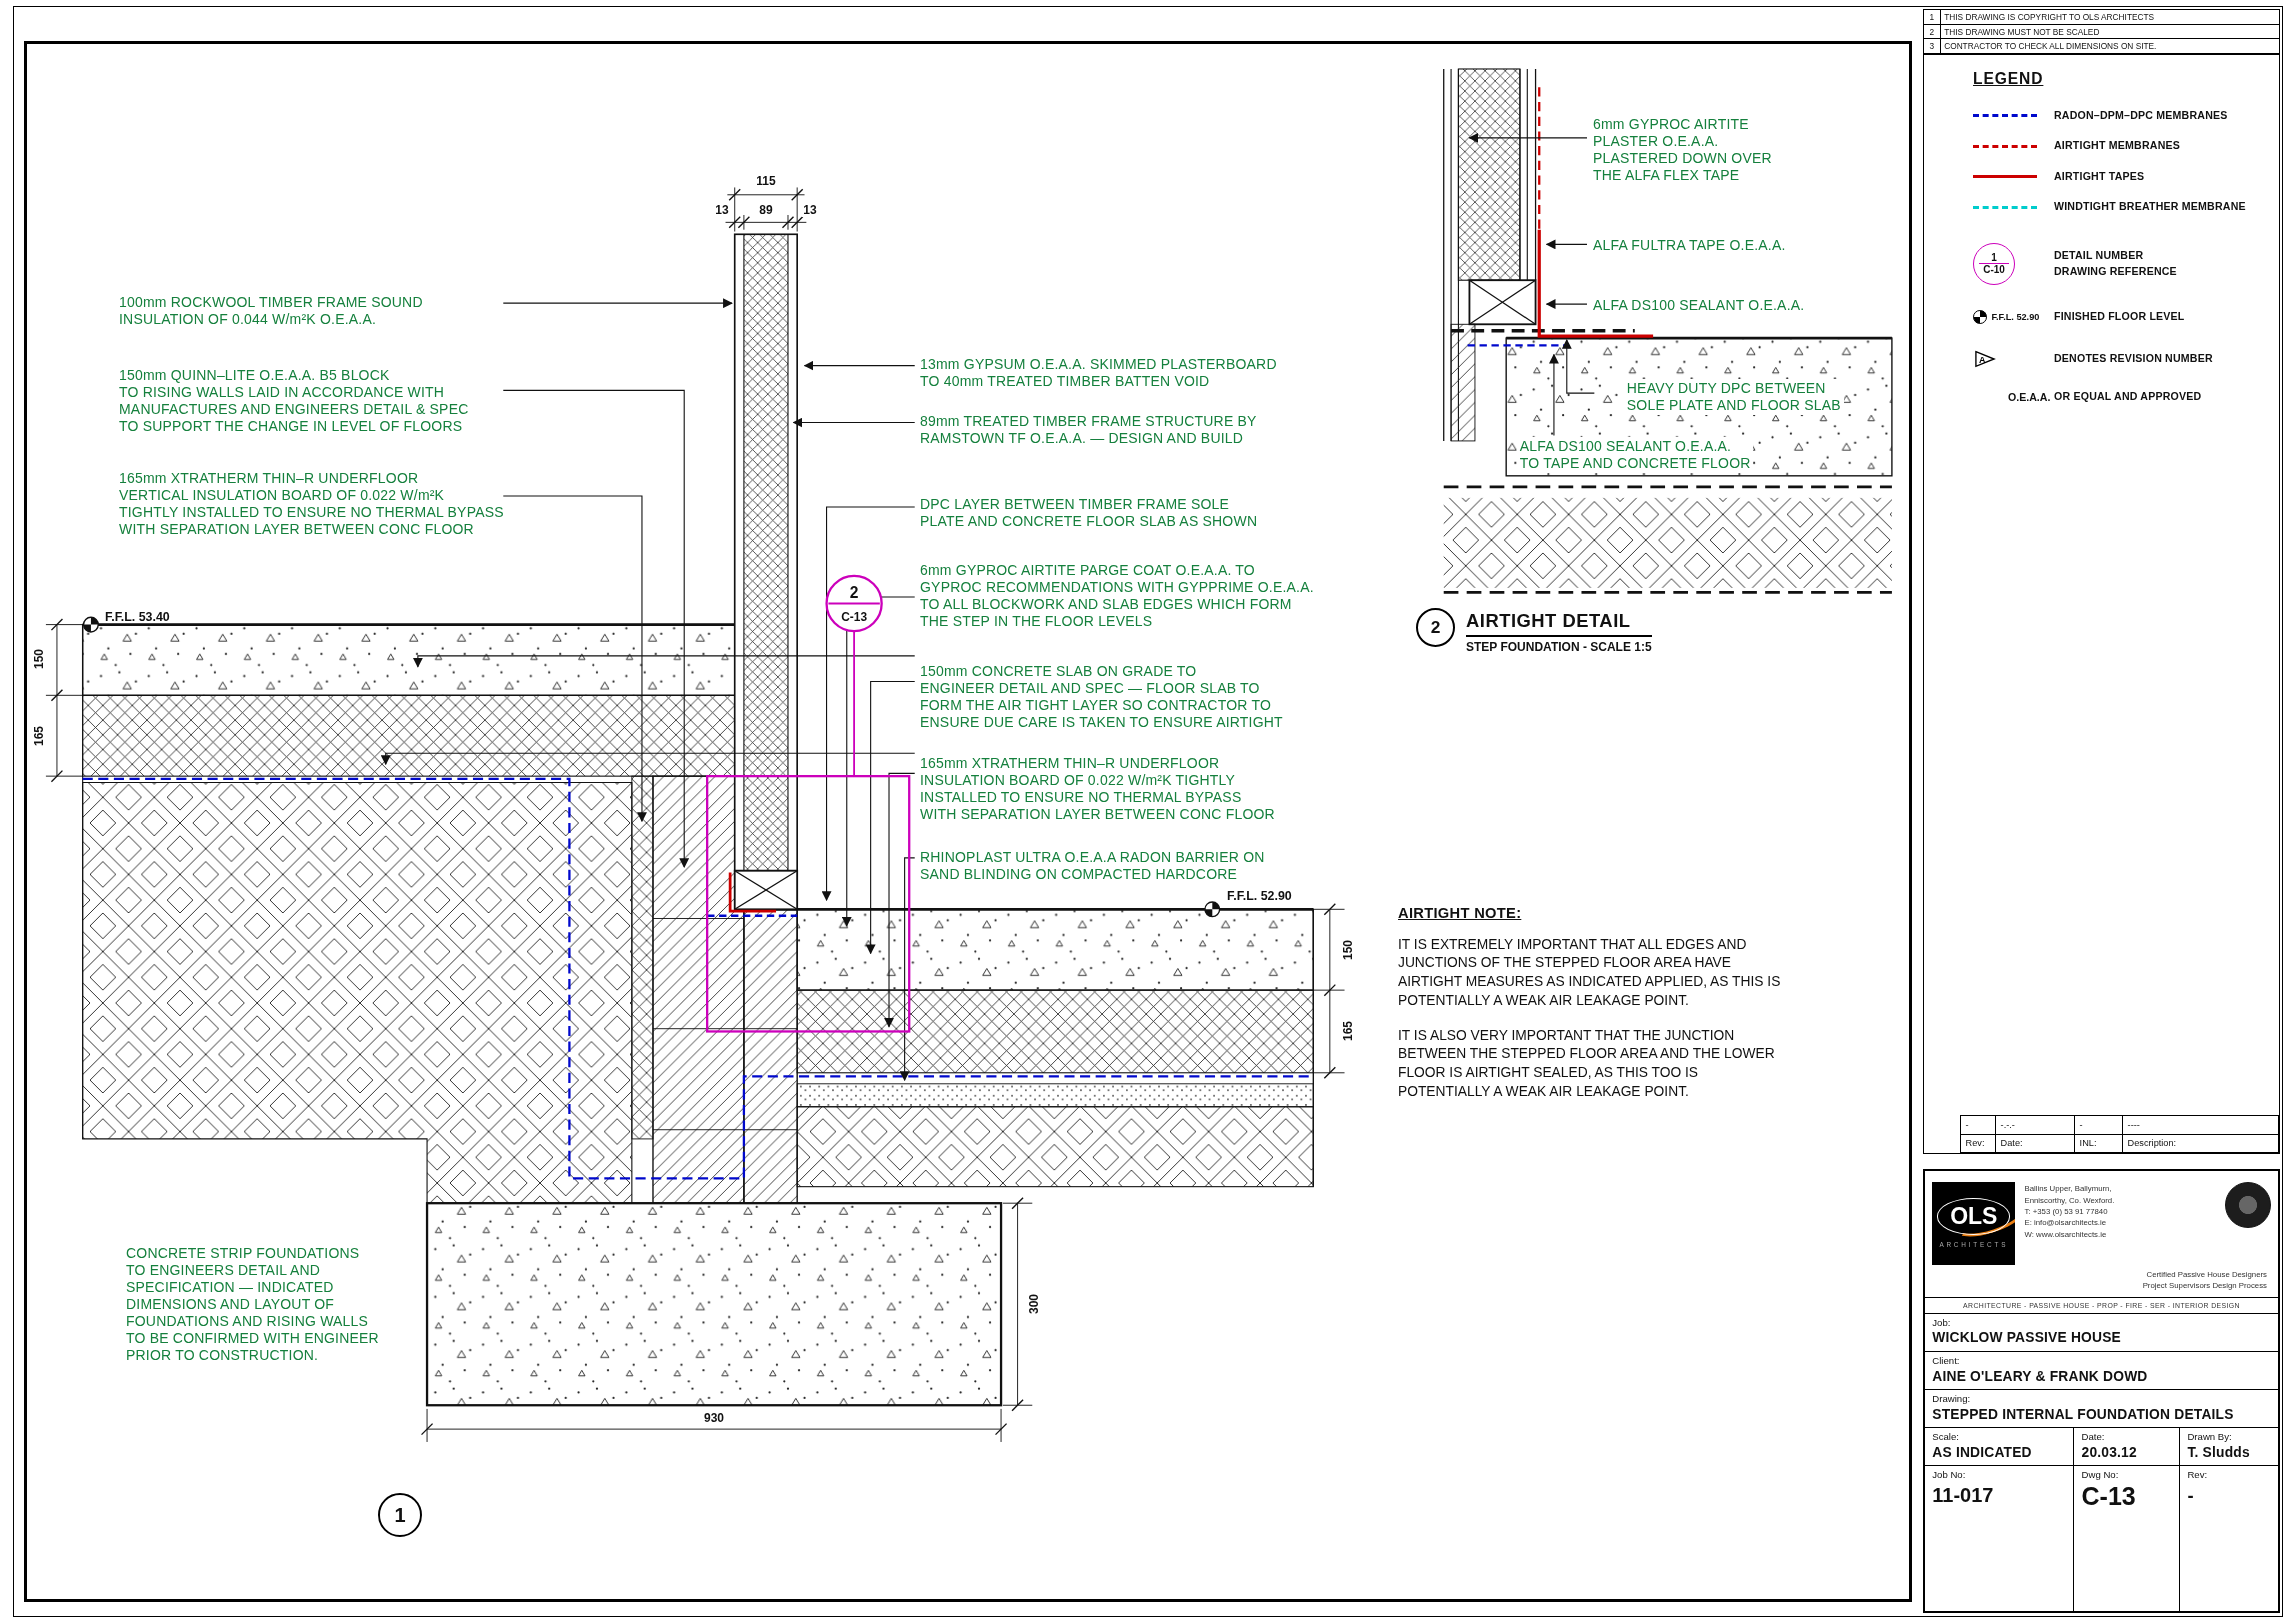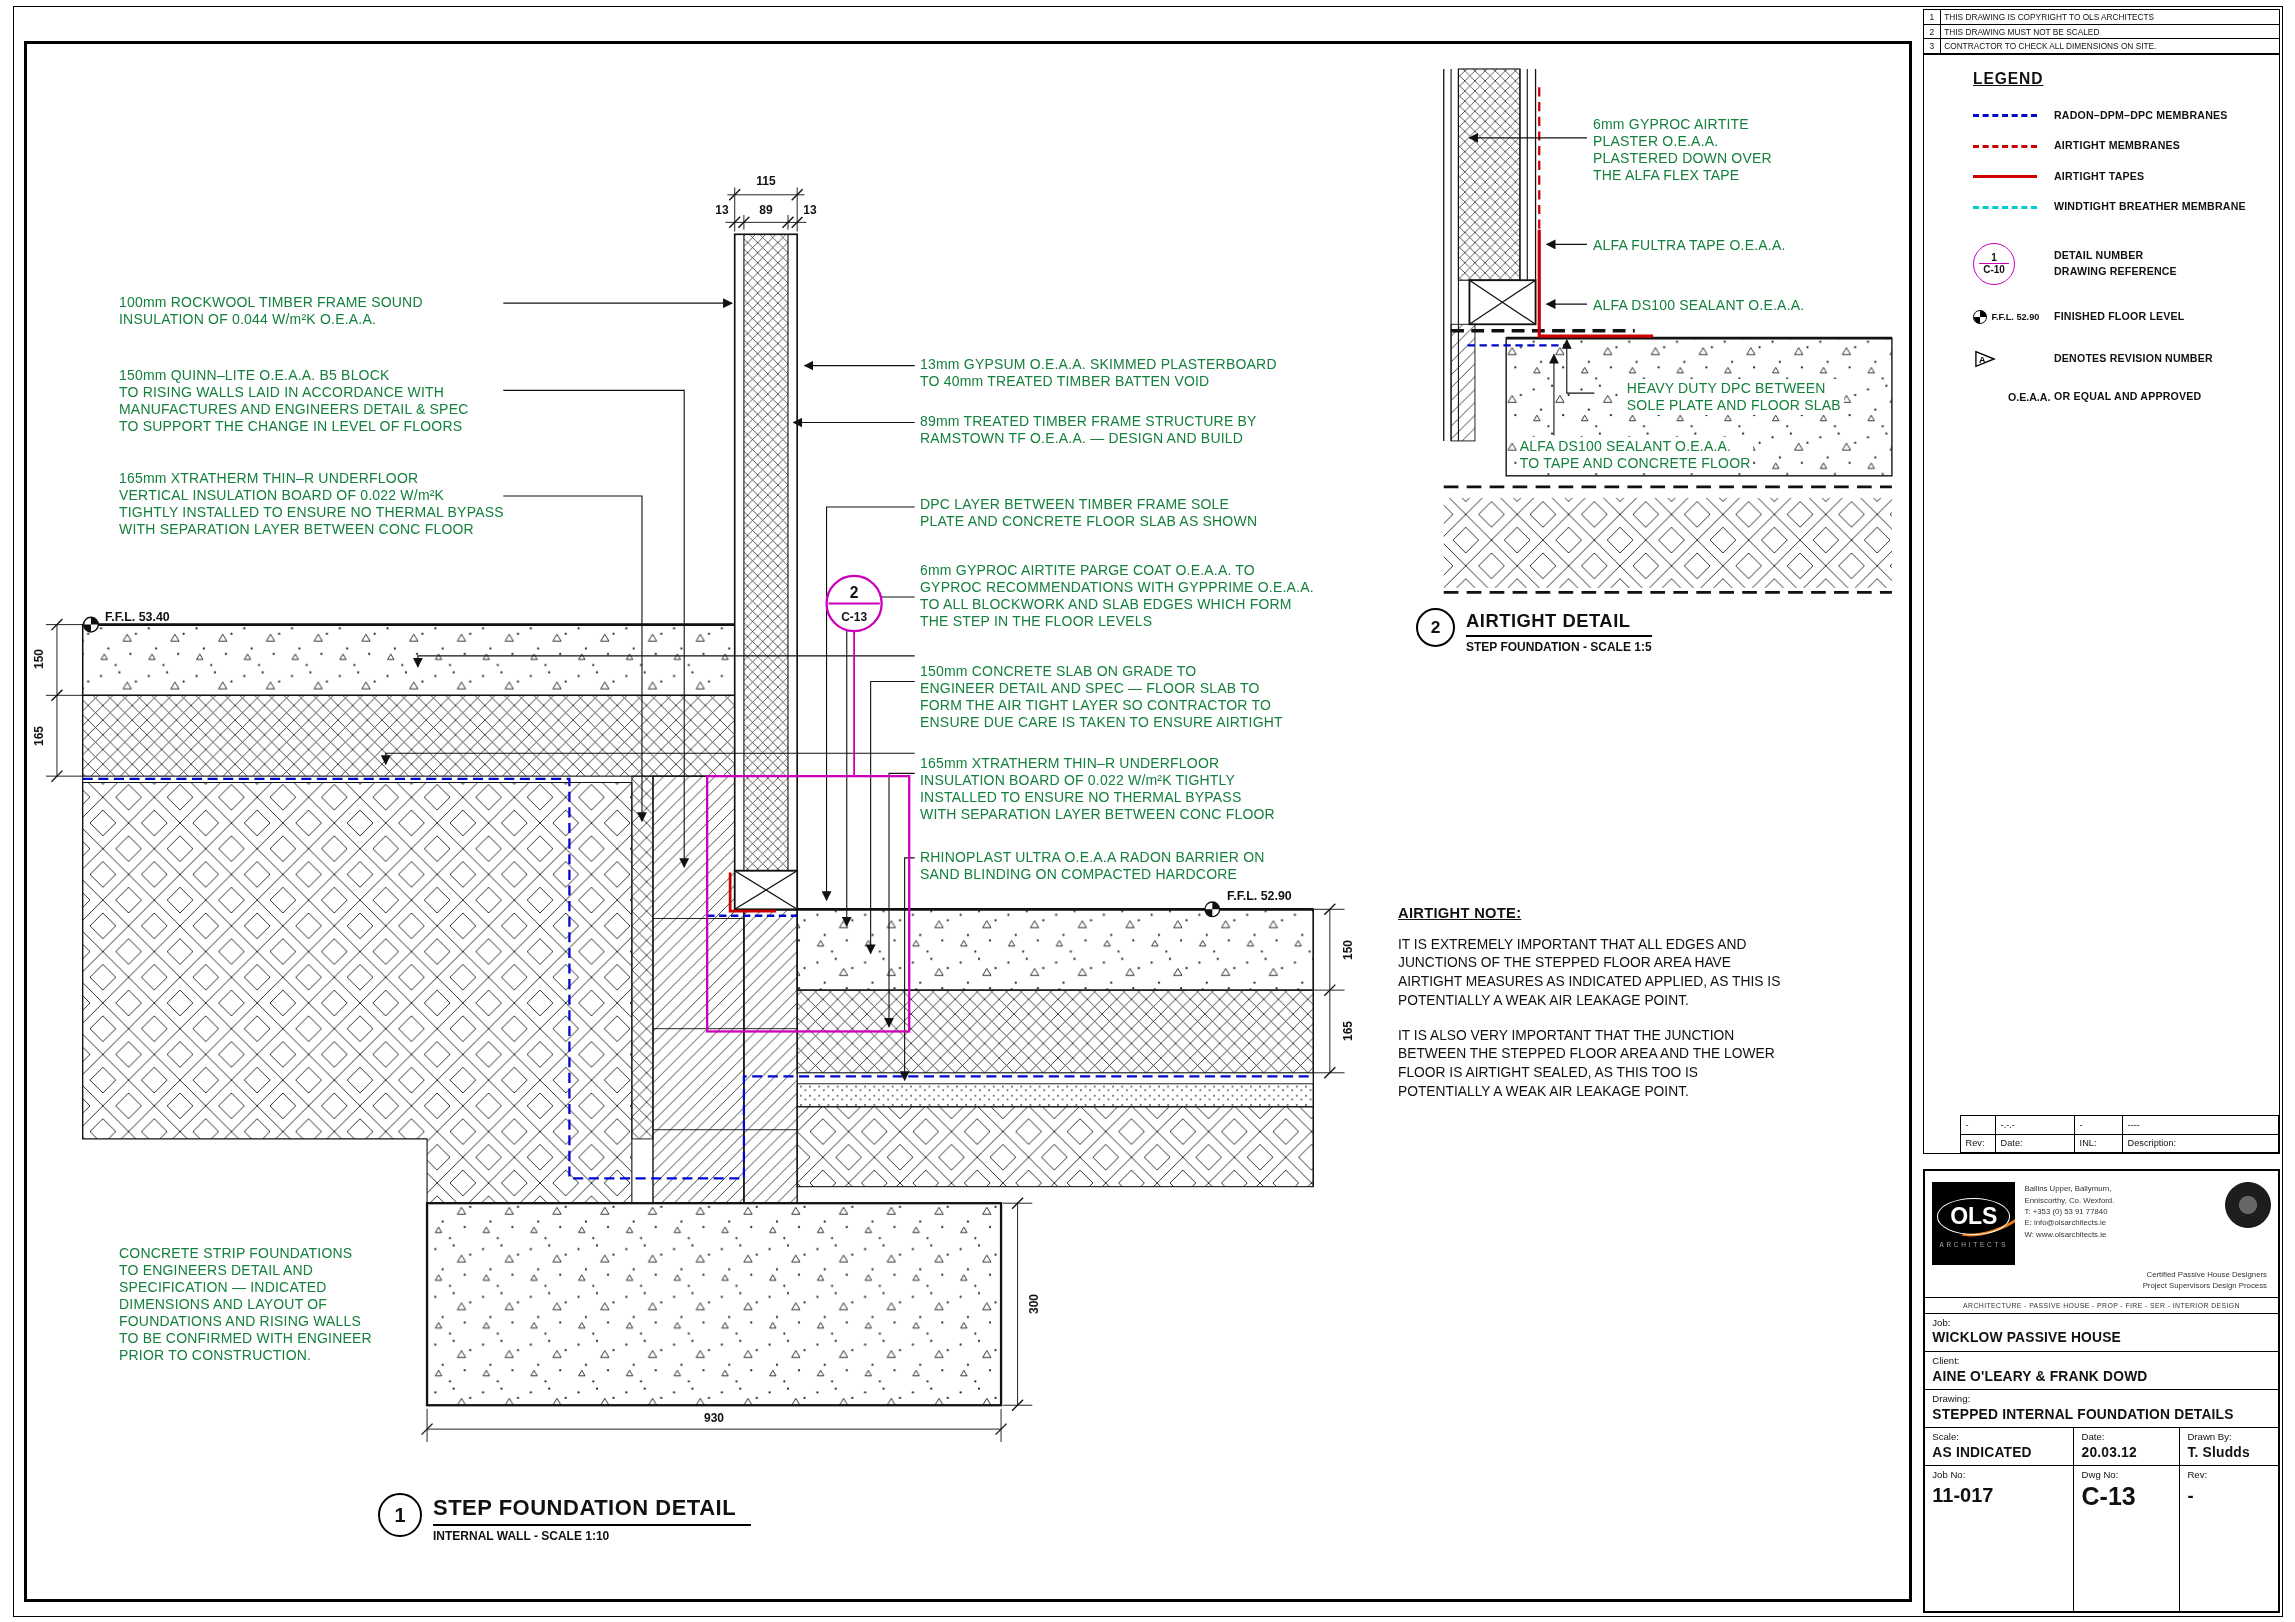--- a/index.html
+++ b/index.html
@@ -278,21 +278,21 @@
   <div class="ann" style="left:119px; top:294px;">100mm ROCKWOOL TIMBER FRAME SOUND
 INSULATION OF 0.044 W/m²K O.E.A.A.</div>
   <div class="ann" style="left:119px; top:367px;">150mm QUINN–LITE O.E.A.A. B5 BLOCK
 TO RISING WALLS LAID IN ACCORDANCE WITH
 MANUFACTURES AND ENGINEERS DETAIL &amp; SPEC
 TO SUPPORT THE CHANGE IN LEVEL OF FLOORS</div>
   <div class="ann" style="left:119px; top:470px;">165mm XTRATHERM THIN–R UNDERFLOOR
 VERTICAL INSULATION BOARD OF 0.022 W/m²K
 TIGHTLY INSTALLED TO ENSURE NO THERMAL BYPASS
 WITH SEPARATION LAYER BETWEEN CONC FLOOR</div>
-  <div class="ann" style="left:119px; top:1245px;">CONCRETE STRIP FOUNDATIONS
+  <div class="ann" style="left:126px; top:1245px;">CONCRETE STRIP FOUNDATIONS
 TO ENGINEERS DETAIL AND
 SPECIFICATION — INDICATED
 DIMENSIONS AND LAYOUT OF
 FOUNDATIONS AND RISING WALLS
 TO BE CONFIRMED WITH ENGINEER
 PRIOR TO CONSTRUCTION.</div>
 
   <div class="ann" style="left:920px; top:356px;">13mm GYPSUM O.E.A.A. SKIMMED PLASTERBOARD
 TO 40mm TREATED TIMBER BATTEN VOID</div>
   <div class="ann" style="left:920px; top:413px;">89mm TREATED TIMBER FRAME STRUCTURE BY
@@ -334,24 +334,20 @@
   <span class="dim" style="left:810px; top:210px;">13</span>
   <span class="dim v" style="left:39px; top:659px;">150</span>
   <span class="dim v" style="left:39px; top:736px;">165</span>
   <span class="dim v" style="left:1348px; top:950px;">150</span>
   <span class="dim v" style="left:1348px; top:1031px;">165</span>
   <span class="dim v" style="left:1034px; top:1304px;">300</span>
   <span class="dim" style="left:714px; top:1418px;">930</span>
 
   <div class="dtitle" style="left:378px; top:1493px;">
     <span class="dnum">1</span>
-    <div>
-      <div class="dhead">STEP FOUNDATION DETAIL</div>
-      <div class="dsub">INTERNAL WALL - SCALE 1:10</div>
-    </div>
   </div>
   <div class="dtitle sm" style="left:1416px; top:608px;">
     <span class="dnum">2</span>
     <div>
       <div class="dhead">AIRTIGHT DETAIL</div>
       <div class="dsub">STEP FOUNDATION - SCALE 1:5</div>
     </div>
   </div>
 
   <div class="note" style="left:1398px; top:905px;">

